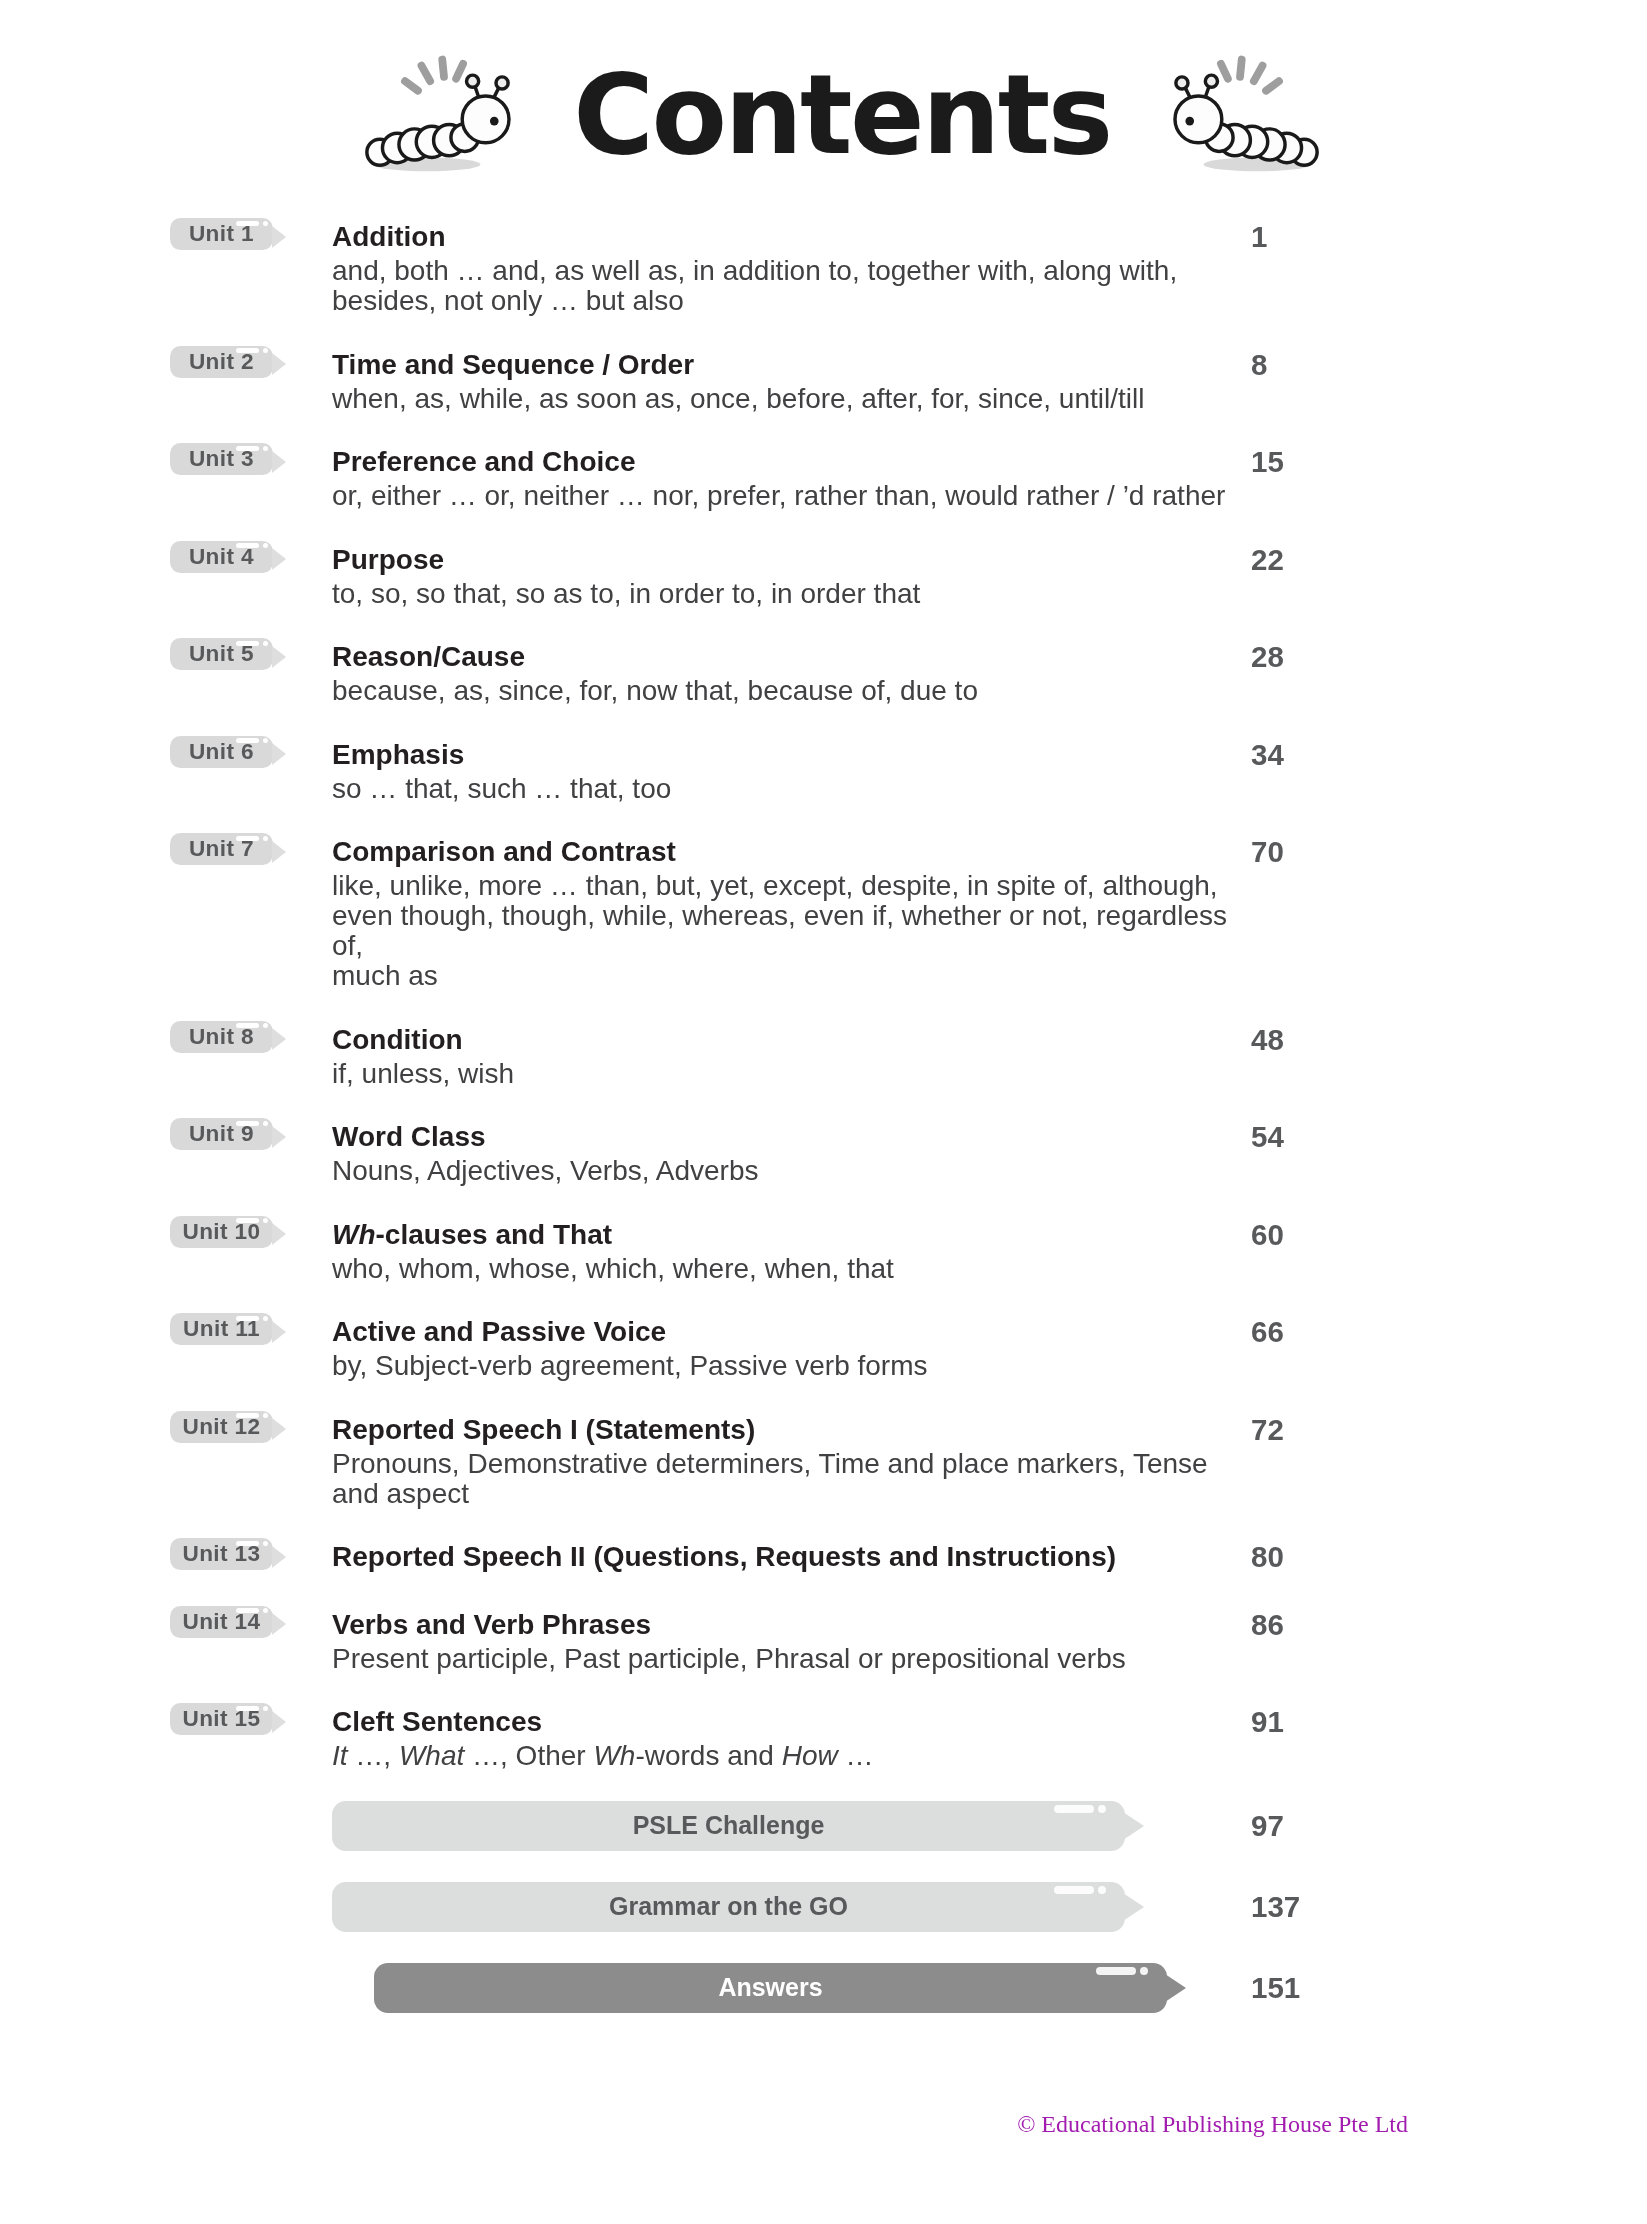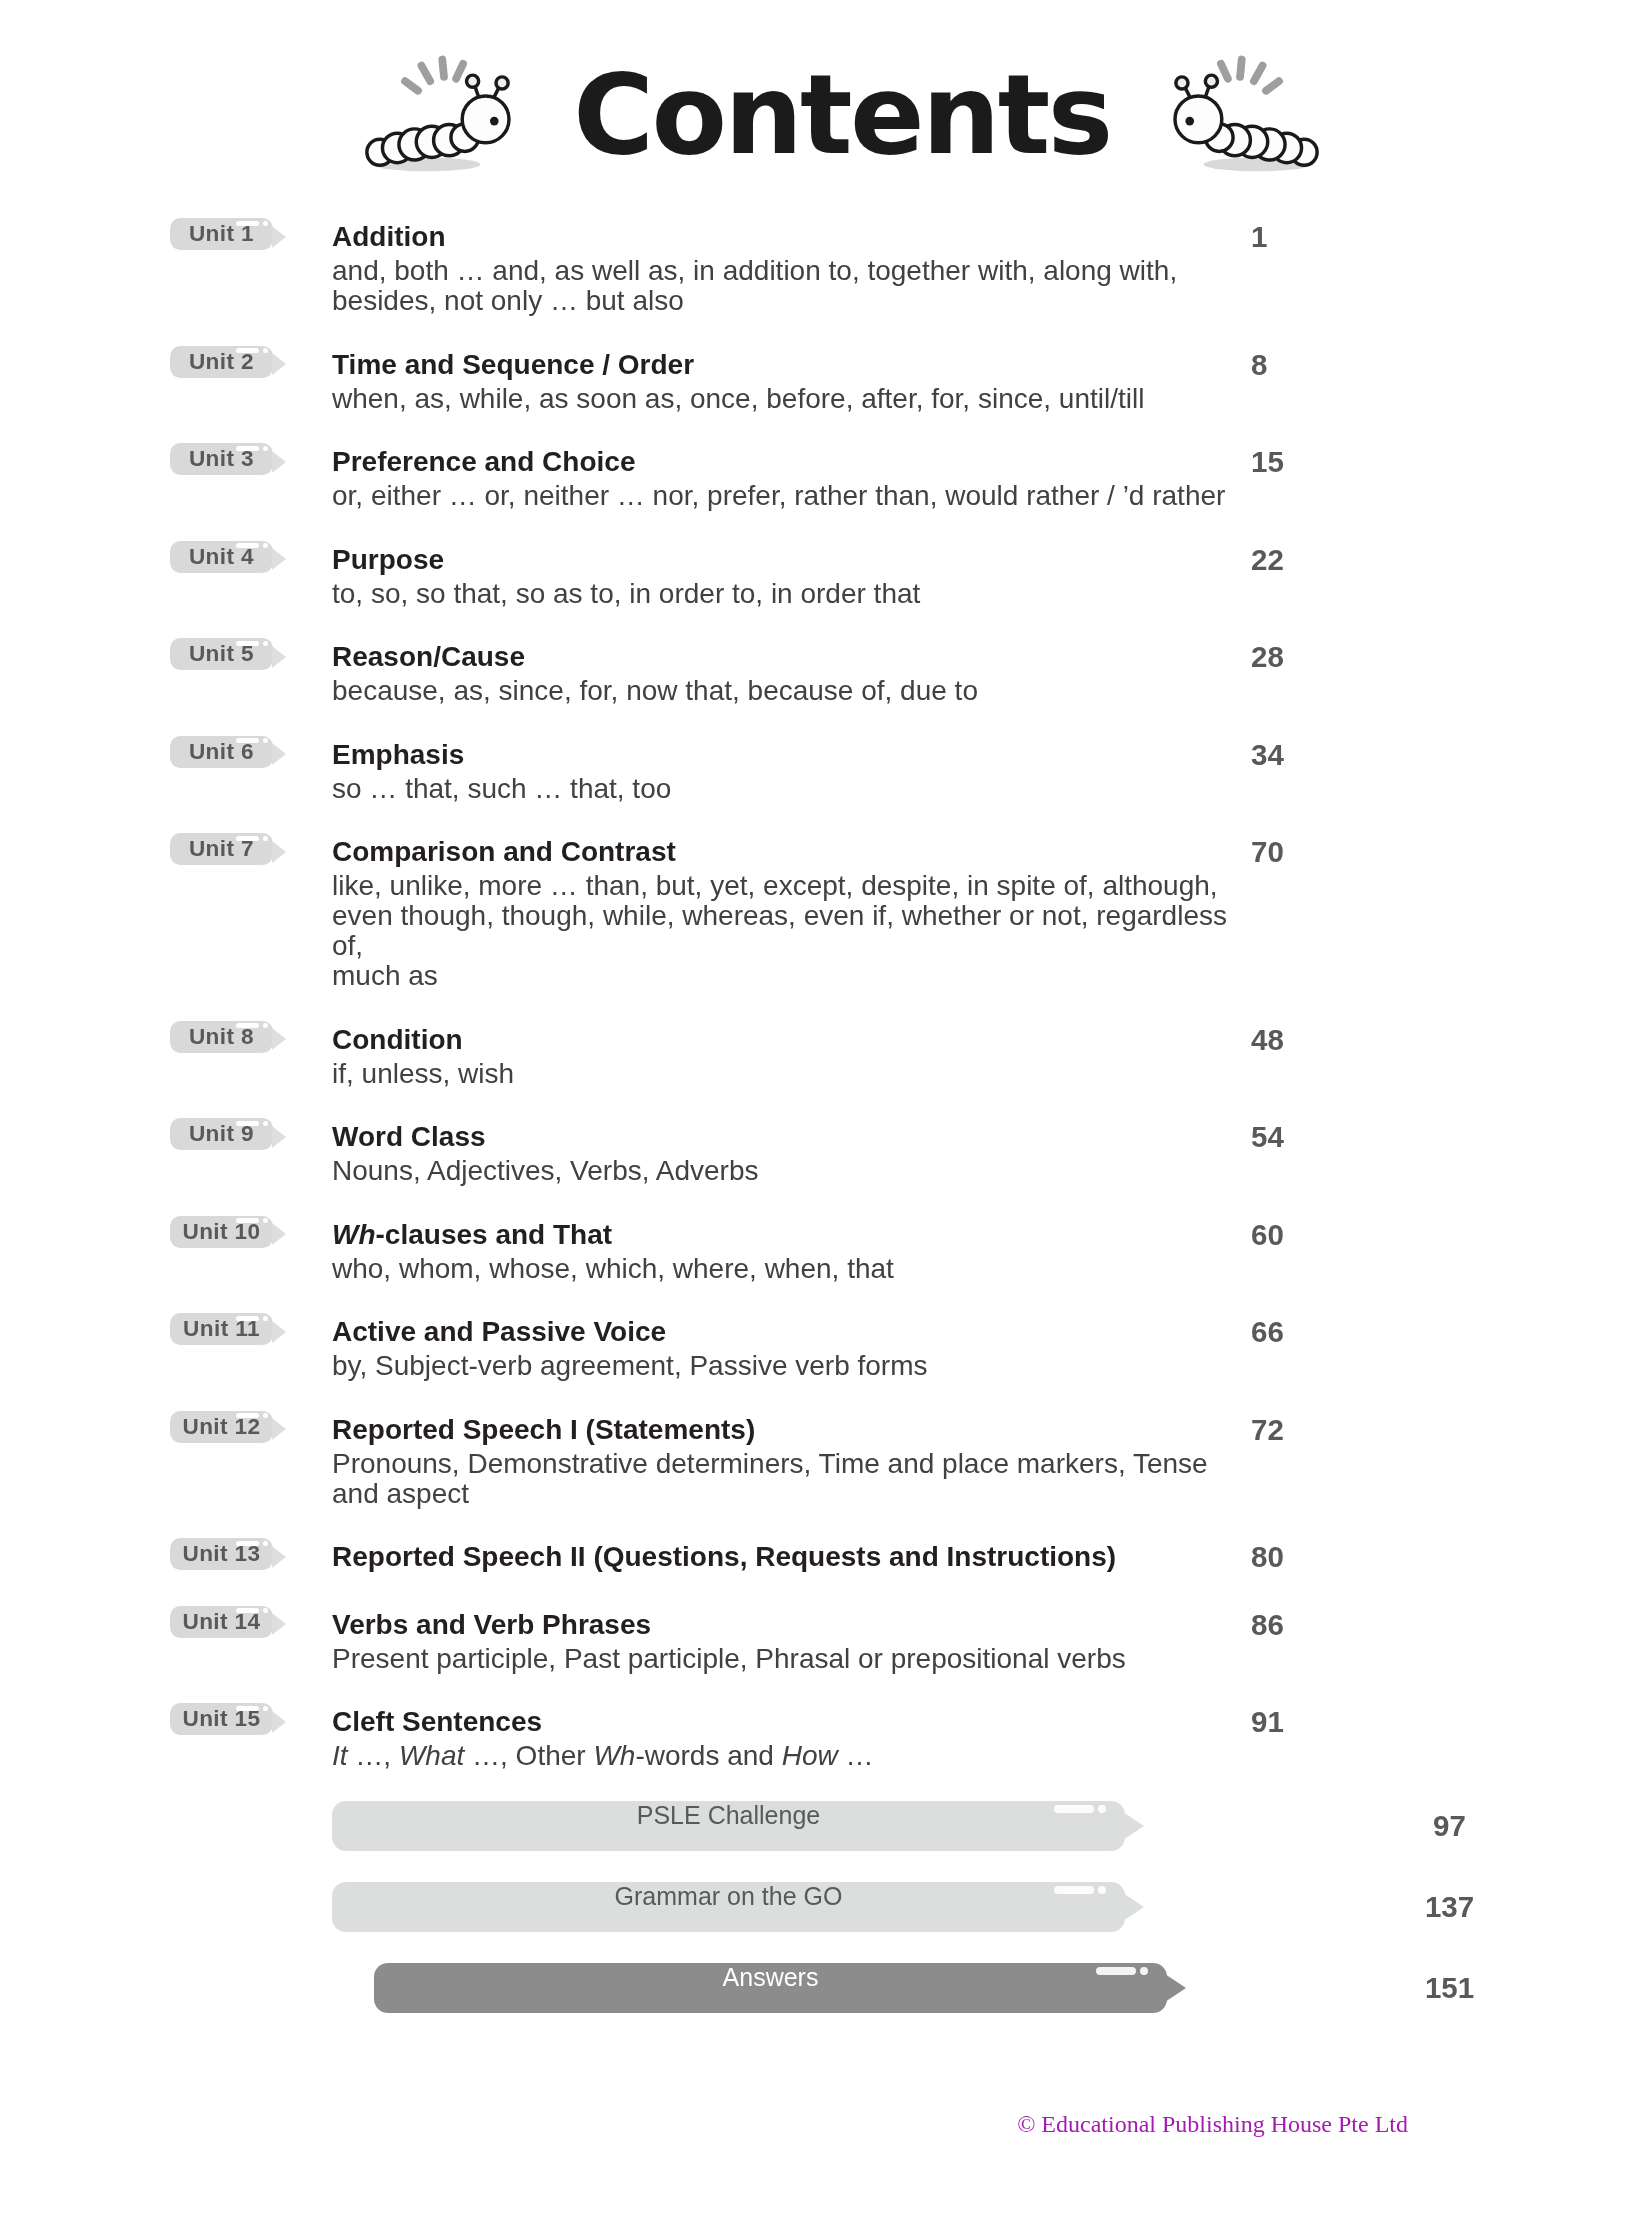--- a/index.html
+++ b/index.html
@@ -39,32 +39,32 @@
   
   .entry-title { font-size:28px; font-weight:bold; color:var(--heading); line-height:38px; }
   .entry-title i { font-style:italic; }
   .entry-sub { font-size:28px; color:var(--sub); }
   .entry-sub .sub-line { line-height:30px; }
   .entry-sub i { font-style:italic; }
   .pagenum { font-size:29.5px; font-weight:bold; color:var(--pagenum); line-height:38px; }
 
   
   .banner { position:relative; grid-column:2; width:793px; height:50px; border-radius:14px;
-            background:var(--banner-light); display:flex; justify-content:center;
-            font-size:25px; font-weight:normal; color:var(--banner-text); }
+            background:var(--banner-light); display:flex; align-items:center; justify-content:center;
+            font-size:25px; font-weight:bold; color:var(--banner-text); }
   .banner.dark { background:var(--banner-dark); color:#ffffff;margin-left:42px; }
   .banner-shine { position:absolute; top:4.3px; right:31px; width:40px; height:7.8px;
                   background:rgba(255,255,255,0.9); border-radius:4.3px; }
   .banner-shine::after { content:""; position:absolute; right:-12px; top:0; width:7.8px; height:7.8px;
                   border-radius:50%; background:rgba(255,255,255,0.9); }
   .banner-arrow { position:absolute; right:-19px; top:50%; transform:translateY(-50%);
                   width:0; height:0; border-top:14px solid transparent;
                   border-bottom:14px solid transparent; border-left:21px solid var(--banner-light); }
   .banner.dark .banner-arrow { border-left-color:var(--banner-dark); }
-  .banner-page { font-size:29.5px; font-weight:bold; color:var(--pagenum); line-height:50px;text-align:center; }
+  .banner-page { font-size:29.5px; font-weight:bold; color:var(--pagenum); line-height:50px; }
 
   
   .footer { position:absolute; right:240px; bottom:87px;
             font-family:"Liberation Serif", serif; font-size:24px; color:#a21caf; }
 </style>
 </head>
 <body>
 
 <div class="page" style="--tab-bg: #d9d9d9; --tab-text: #58595b; --heading: #231f20; --sub: #414042; --pagenum: #58595b; --banner-light: #dcdddd; --banner-dark: #8c8c8c;">
 

